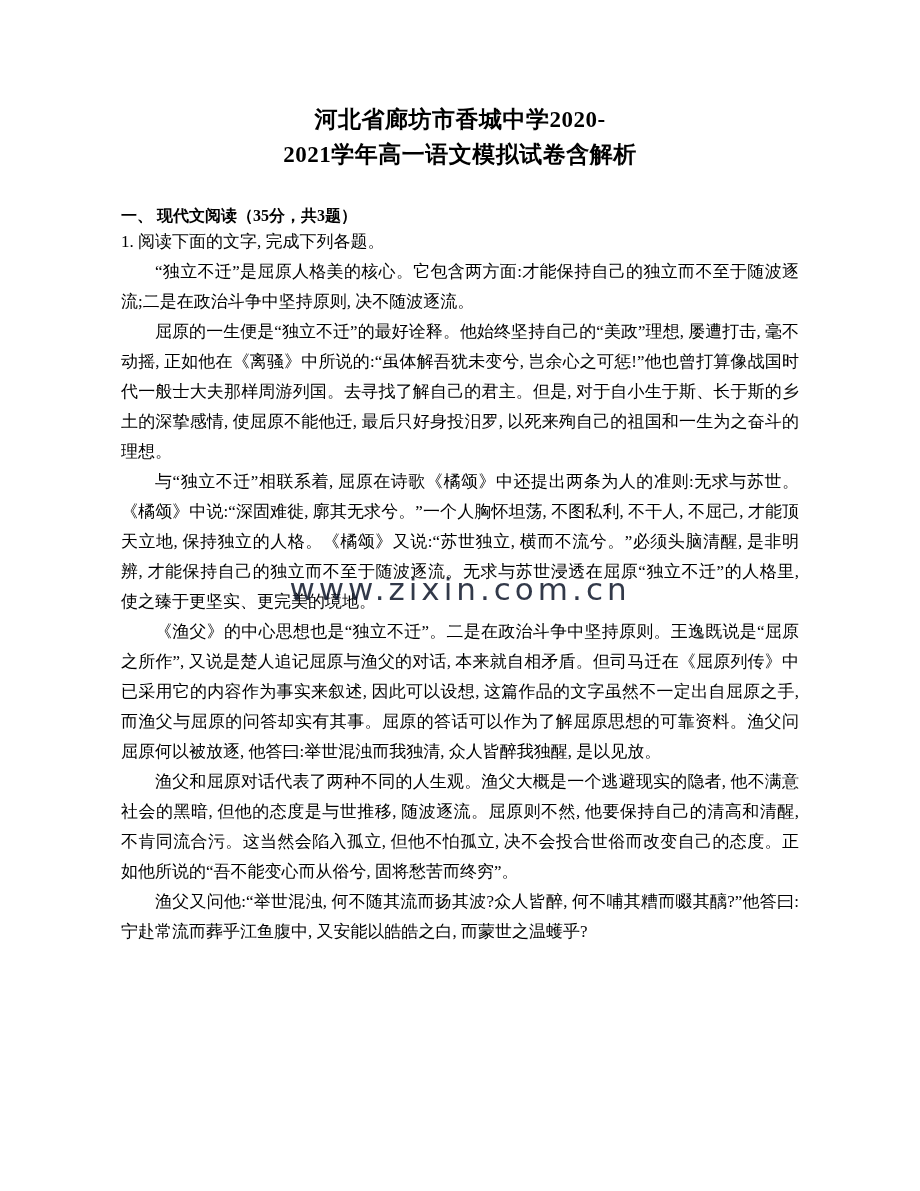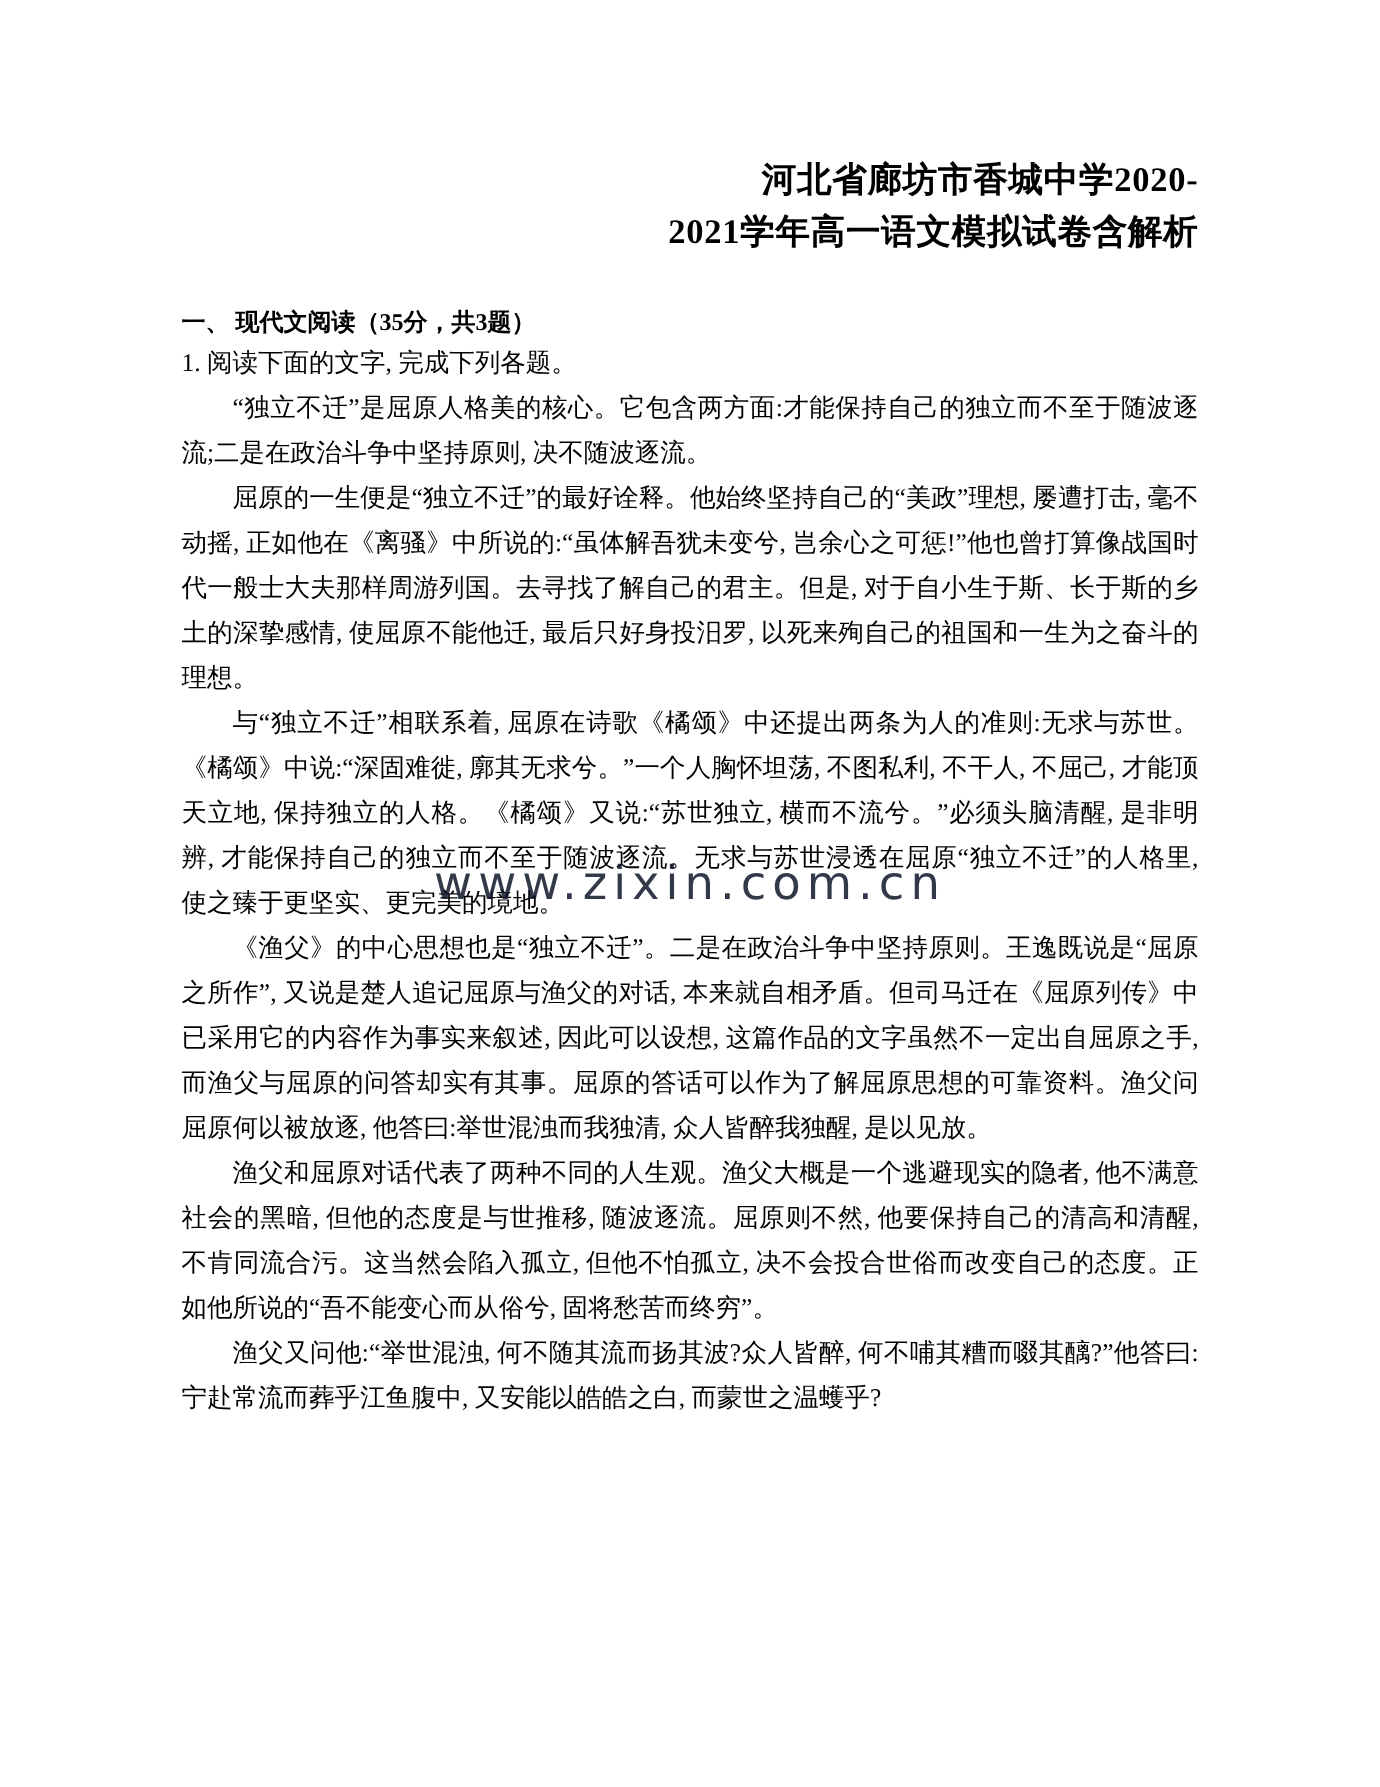--- a/index.html
+++ b/index.html
@@ -12,21 +12,21 @@
   .page {
     position: relative;
     width: 920px;
     min-height: 1191px;
     box-sizing: border-box;
     padding: 102px 121px 70px 121px;
     background: #ffffff;
     overflow: hidden;
   }
   .doc-title {
-    text-align: right;
+    text-align: center;
     font-weight: bold;
     font-size: 23px;
     line-height: 35px;
     letter-spacing: 0.5px;
   }
   .section-heading {
     margin-top: 33px;
     font-weight: bold;
     font-size: 16px;
     line-height: 22px;

